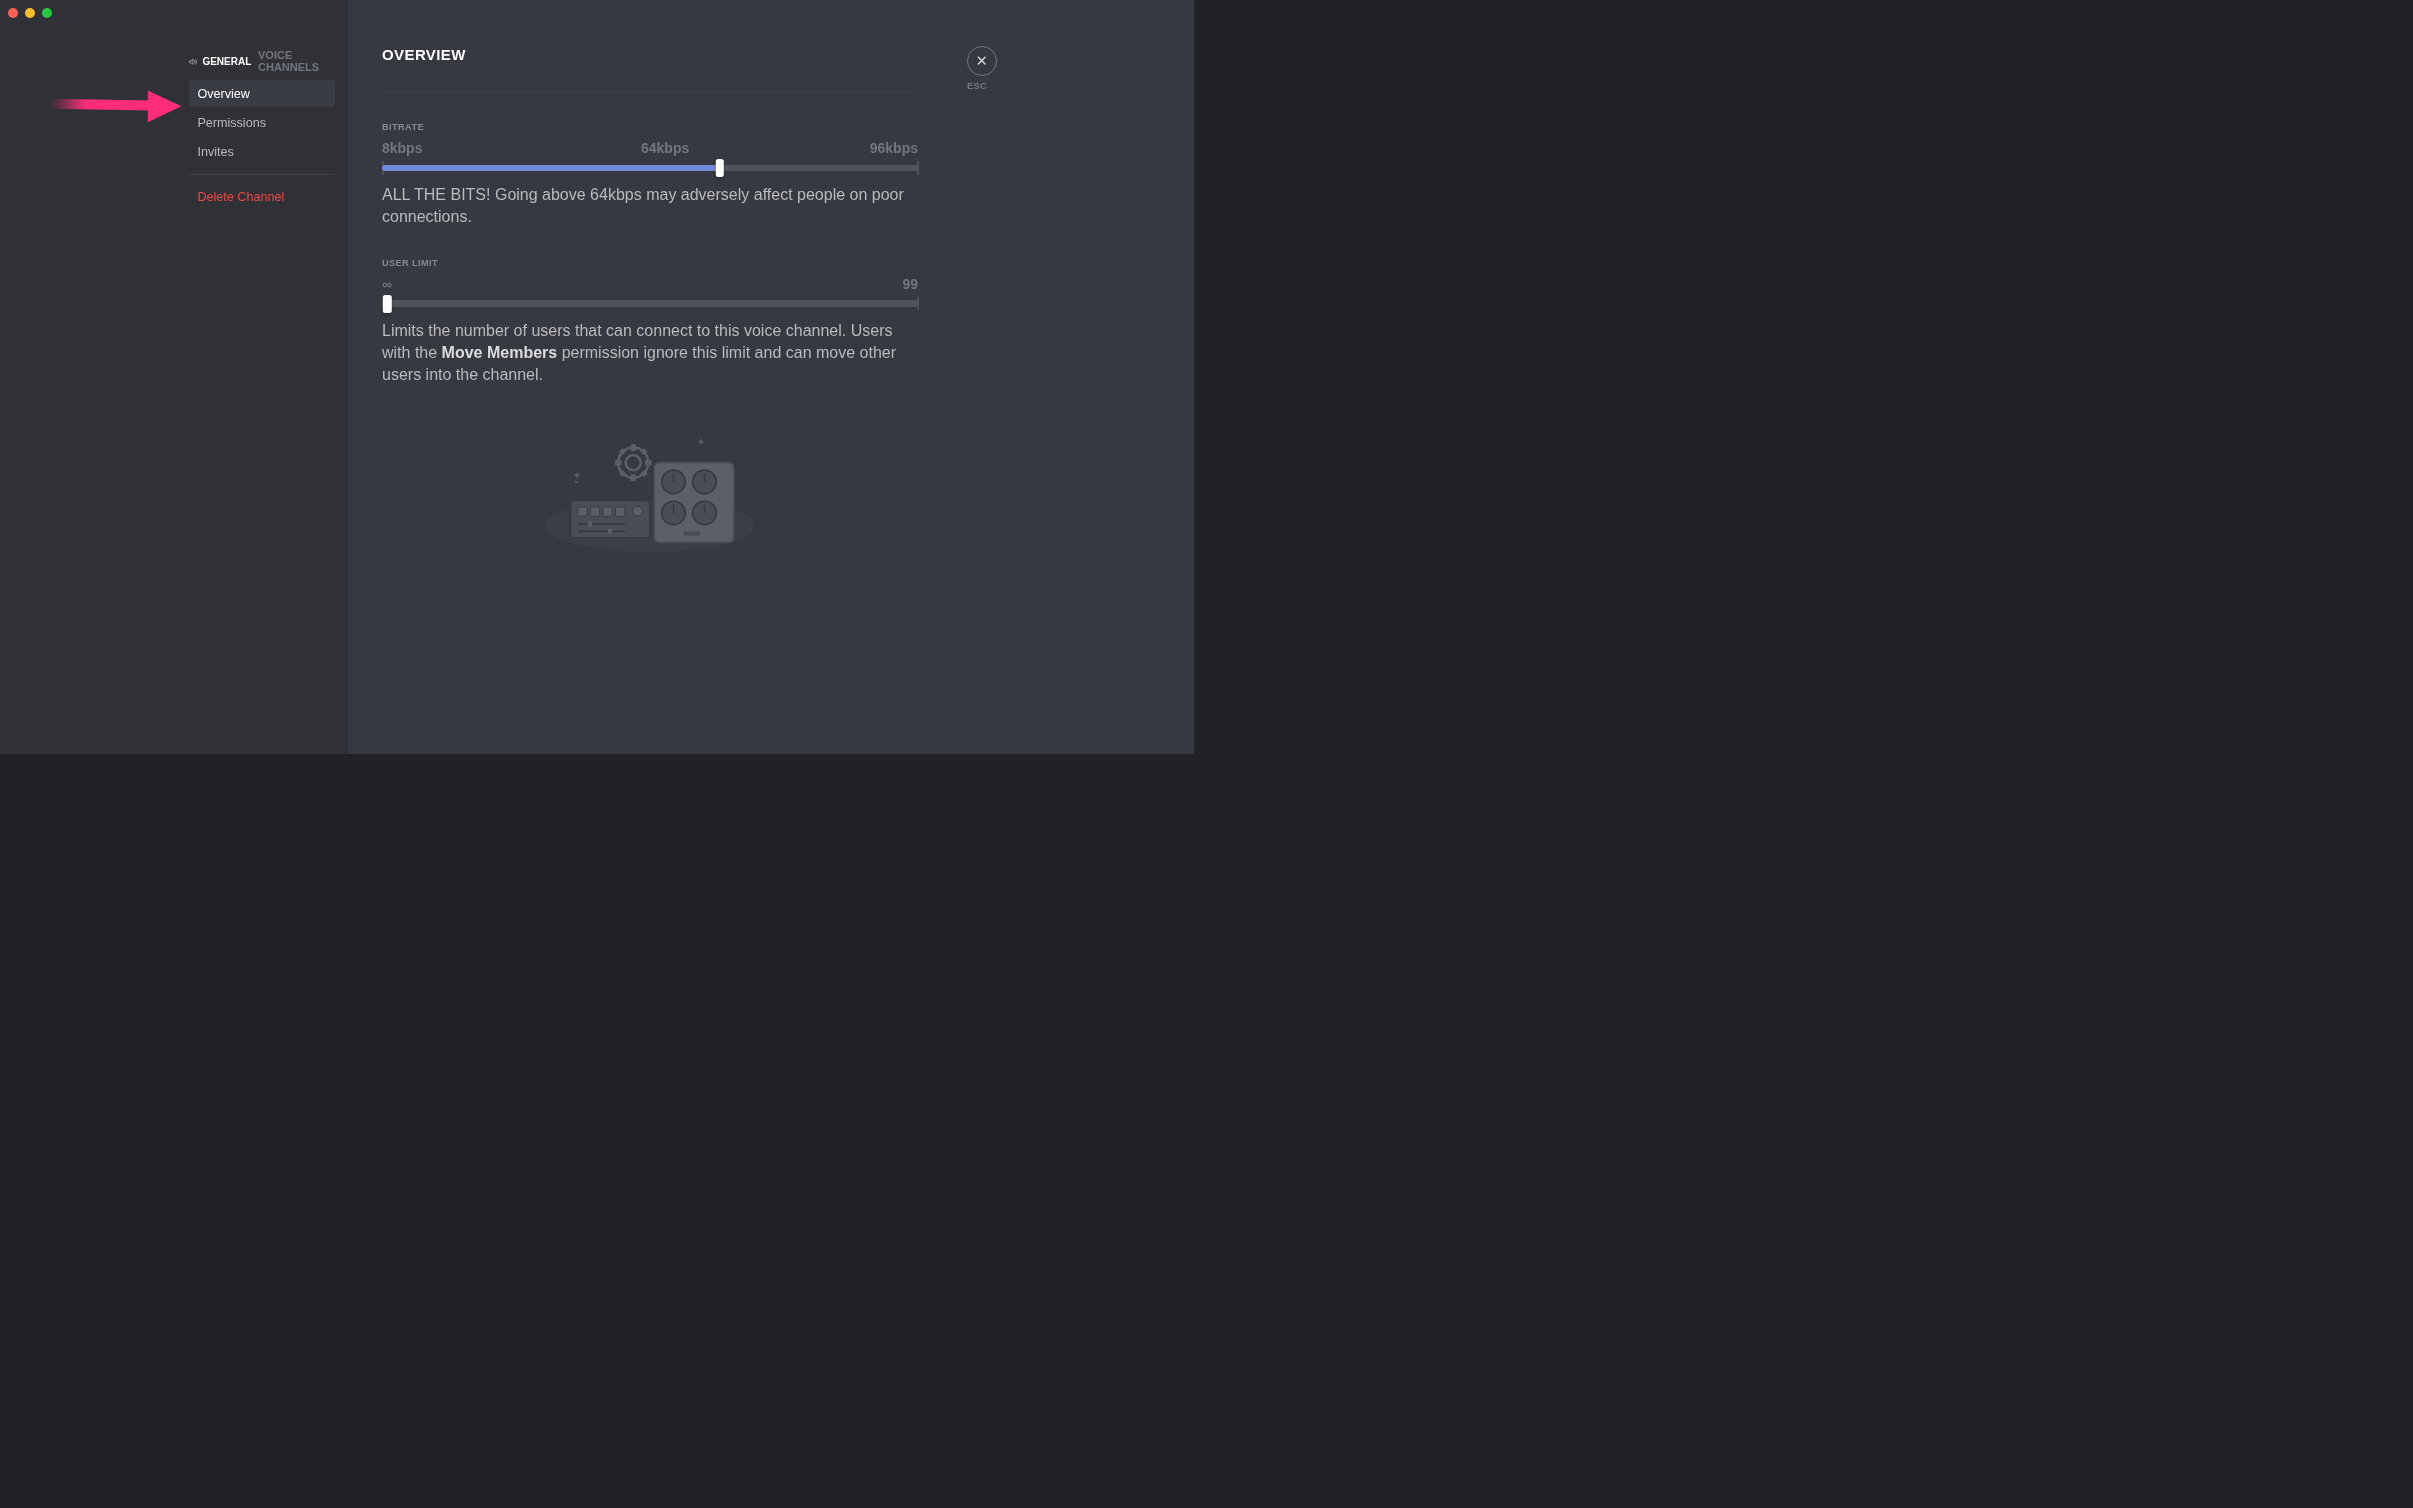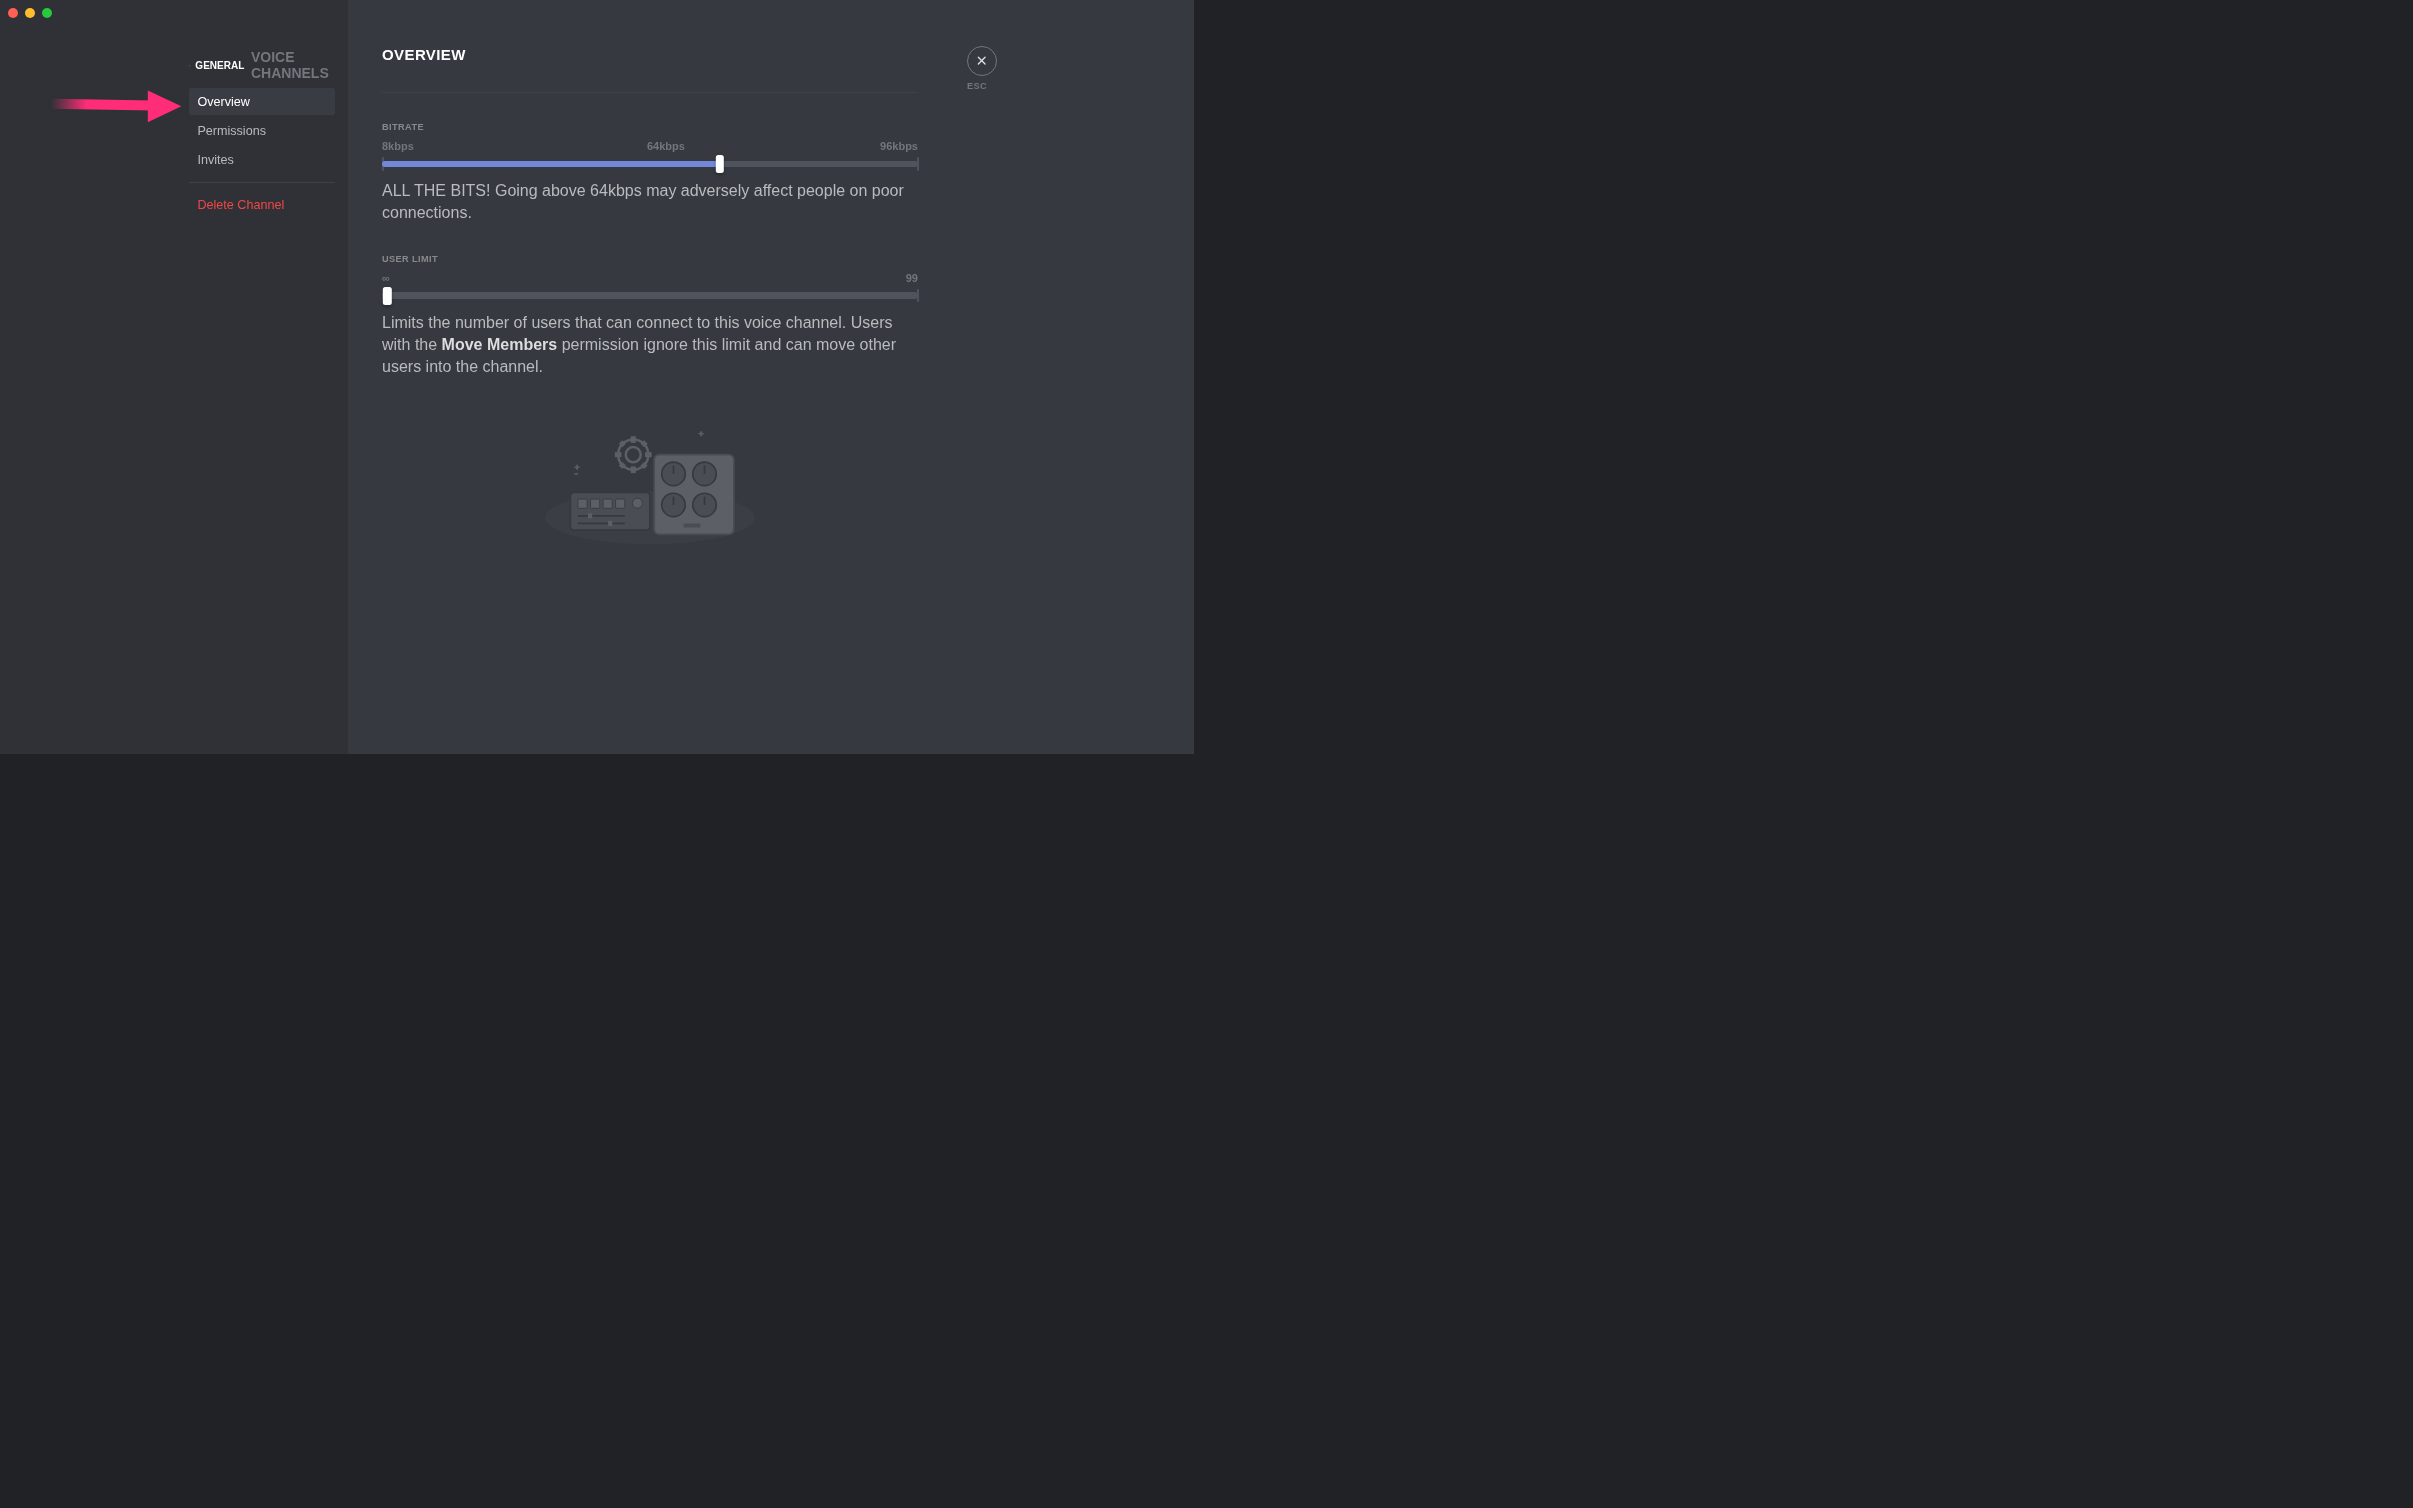--- a/index.html
+++ b/index.html
@@ -58,21 +58,21 @@
     }
     .sidebar-header .channel-name {
       font-weight: 700;
       text-transform: uppercase;
       color: #ffffff;
       font-size: 10px;
     }
     .sidebar-header .channel-type {
       font-weight: 600;
       text-transform: uppercase;
-      font-size: 14px;
+      font-size: 11px;
       color: #72767d;
       margin-left: 1.7px;
     }
 
     .sidebar-item {
       padding: 6.7px 8.4px;
       font-size: 12.6px;
       color: #b9bbbe;
       border-radius: 2.5px;
       cursor: pointer;
@@ -135,21 +135,21 @@
 
     .divider {
       height: 0.8px;
       background: #3e4147;
       margin: 29px 0;
     }
 
     .slider-labels {
       display: flex;
       justify-content: space-between;
-      font-size: 11px;
+      font-size: 14px;
       color: #72767d;
       font-weight: 600;
       margin-bottom: 8.4px;
     }
     .slider-labels span:nth-child(2) {
       position: relative;
       left: 19px;
     }
 
     .slider-container {

